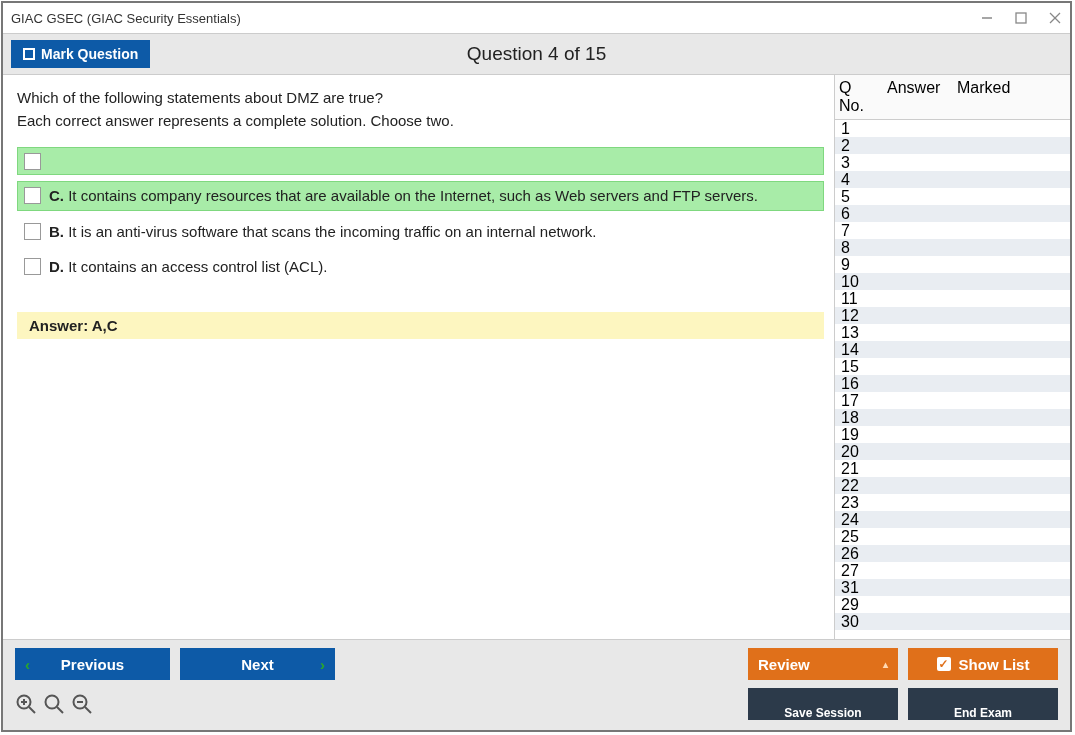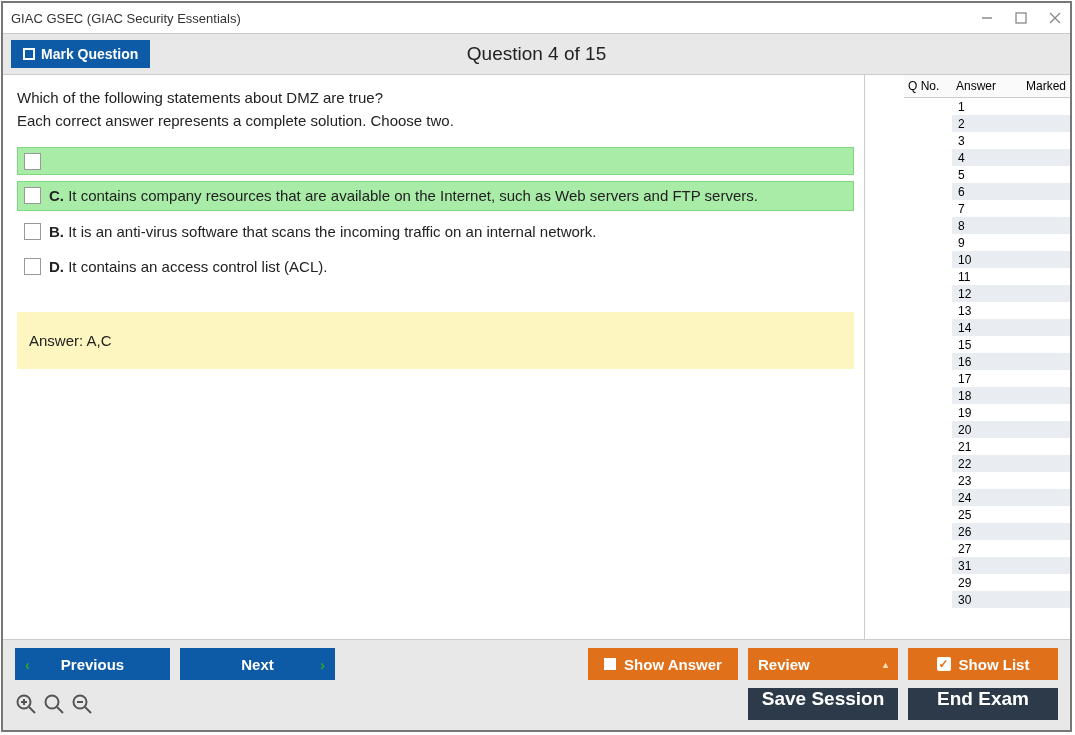--- a/index.html
+++ b/index.html
@@ -15,22 +15,22 @@
   .q-header { position: absolute; left: 50%; transform: translateX(-50%); font-size: 19px; font-weight: normal; color: #222; }
   .main-row { flex: 1; display: flex; overflow: hidden; }
   .q-area { flex: 1; padding: 14px 10px 14px 14px; overflow: auto; font-size: 15px; color: #222; }
   .stem1 { margin-bottom: 6px; }
   .stem2 { margin-bottom: 18px; }
   .option { display: flex; align-items: flex-start; padding: 4px 6px; margin-bottom: 6px; border: 1px solid transparent; }
   .option.correct { background: #a8eca8; border: 1px solid #7fd87f; }
   .opt-chk { width: 17px; height: 17px; border: 1px solid #999; background: #fff; margin-right: 8px; flex-shrink: 0; margin-top: 1px; cursor: pointer; }
   .opt-text { line-height: 1.3; }
   .opt-letter { font-weight: bold; }
-  .answer-box { background: #fdf6c0; padding: 20px 12px; margin-top: 30px; font-weight: normal; font-size: 15px; }
-  .side-panel { width: 206px; border-left: 1px solid #ccc; display: flex; flex-direction: column; font-size: 12px; overflow: hidden; align-items: flex-end; }
+  .answer-box { background: #fdf6c0; padding: 5px 12px; margin-top: 30px; font-weight: bold; font-size: 15px; }
+  .side-panel { width: 236px; border-left: 1px solid #ccc; display: flex; flex-direction: column; font-size: 16px; overflow: hidden; }
   .side-head { display: flex; background: #fafafa; border-bottom: 1px solid #ccc; flex-shrink: 0; }
   .side-head div { padding: 4px 4px; }
   .sh-no { width: 48px; }
   .sh-ans { width: 70px; }
   .sh-mk { flex: 1; }
   .side-list { flex: 1; overflow-y: scroll; }
   .side-row { display: flex; height: 17px; align-items: center; }
   .side-row:nth-child(even) { background: #e9edf2; }
   .sr-no { width: 48px; padding-left: 6px; }
   .sr-ans { width: 70px; }
@@ -39,21 +39,21 @@
   .btn-blue { background: #0d5aa7; color: #fff; font-weight: bold; font-size: 15px; width: 155px; height: 32px; display: flex; align-items: center; justify-content: center; gap: 8px; cursor: pointer; position: relative; }
   .btn-orange { background: #e0701a; color: #fff; font-weight: bold; font-size: 15px; width: 150px; height: 32px; display: flex; align-items: center; justify-content: center; gap: 8px; cursor: pointer; }
   .chev-l { color: #2aa72a; font-weight: bold; position: absolute; left: 10px; }
   .chev-r { color: #2aa72a; font-weight: bold; position: absolute; right: 10px; }
   .stop-sq { width: 12px; height: 12px; background: #fff; }
   .check-sq { width: 14px; height: 14px; background: #fff; color: #e0701a; font-size: 12px; font-weight: bold; display:flex; align-items:center; justify-content:center; border-radius:2px; }
   .review-btn { background: #e0701a; color: #fff; font-weight: bold; font-size: 15px; width: 150px; height: 32px; display: flex; align-items: center; padding: 0 10px; cursor: pointer; position: relative; }
   .rev-arrow { position: absolute; right: 10px; font-size: 10px; color: #ffd9b3; }
   .footer-bot { background: #e8e8e8; padding: 4px 12px 10px 12px; display: flex; align-items: center; gap: 10px; flex-shrink: 0; }
   .zoom-icons { display: flex; gap: 6px; color: #555; font-size: 20px; }
-  .btn-dark { background: #2c3a4a; color: #fff; font-weight: bold; font-size: 19px; width: 150px; height: 32px; display: flex; align-items: flex-start; justify-content: center; cursor: pointer; }
+  .btn-dark { background: #2c3a4a; color: #fff; font-weight: bold; font-size: 12px; width: 150px; height: 32px; display: flex; align-items: flex-end; justify-content: center; cursor: pointer; }
   .spacer { flex: 1; }
   svg { display: block; }
 </style>
 </head>
 <body>
 
 <div class="app-frame">
 
   <div class="titlebar">
     <div>GIAC GSEC (GIAC Security Essentials)</div>
@@ -277,24 +277,20 @@
   <div class="footer-nav">
     <div class="btn-blue">
       <span class="chev-l">‹</span>
       <span>Previous</span>
     </div>
     <div class="btn-blue">
       <span>Next</span>
       <span class="chev-r">›</span>
     </div>
     <div class="spacer"></div>
-    <div class="btn-orange">
-      <span class="stop-sq"></span>
-      <span>Show Answer</span>
-    </div>
     <div class="review-btn">
       <span>Review</span>
       <span class="rev-arrow">▴</span>
     </div>
     <div class="btn-orange">
       <span class="check-sq">✓</span>
       <span>Show List</span>
     </div>
   </div>
 

